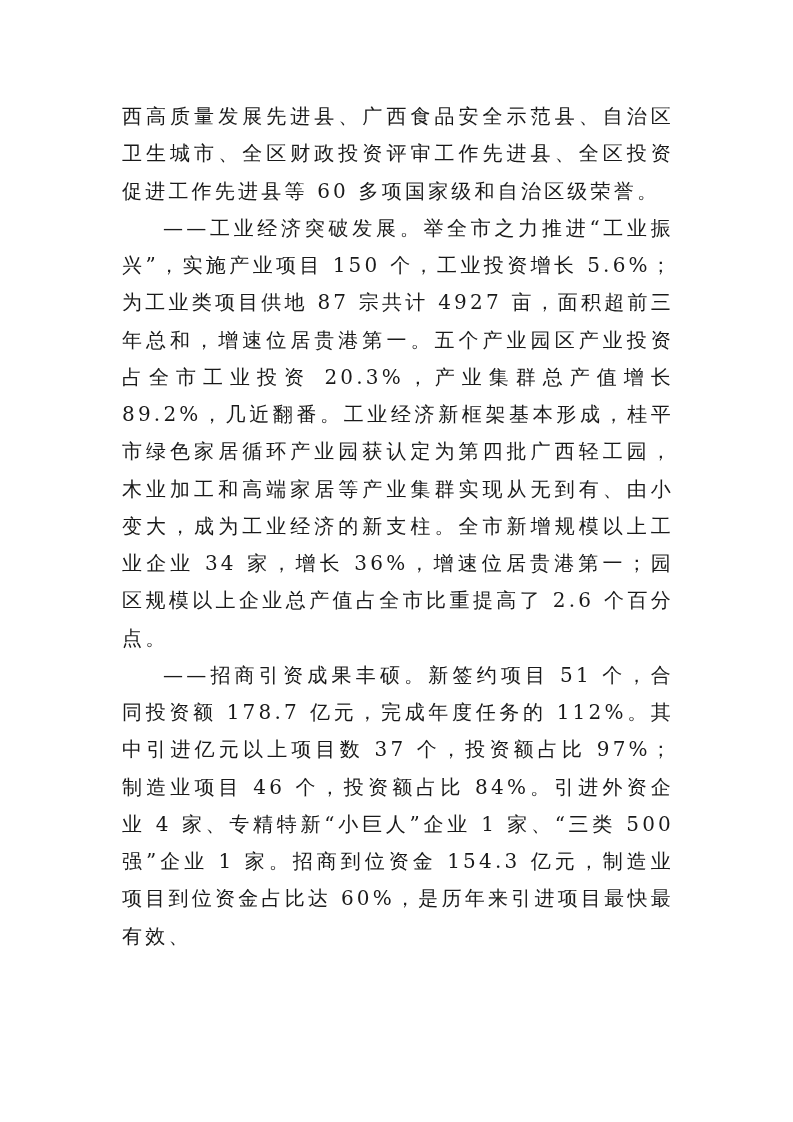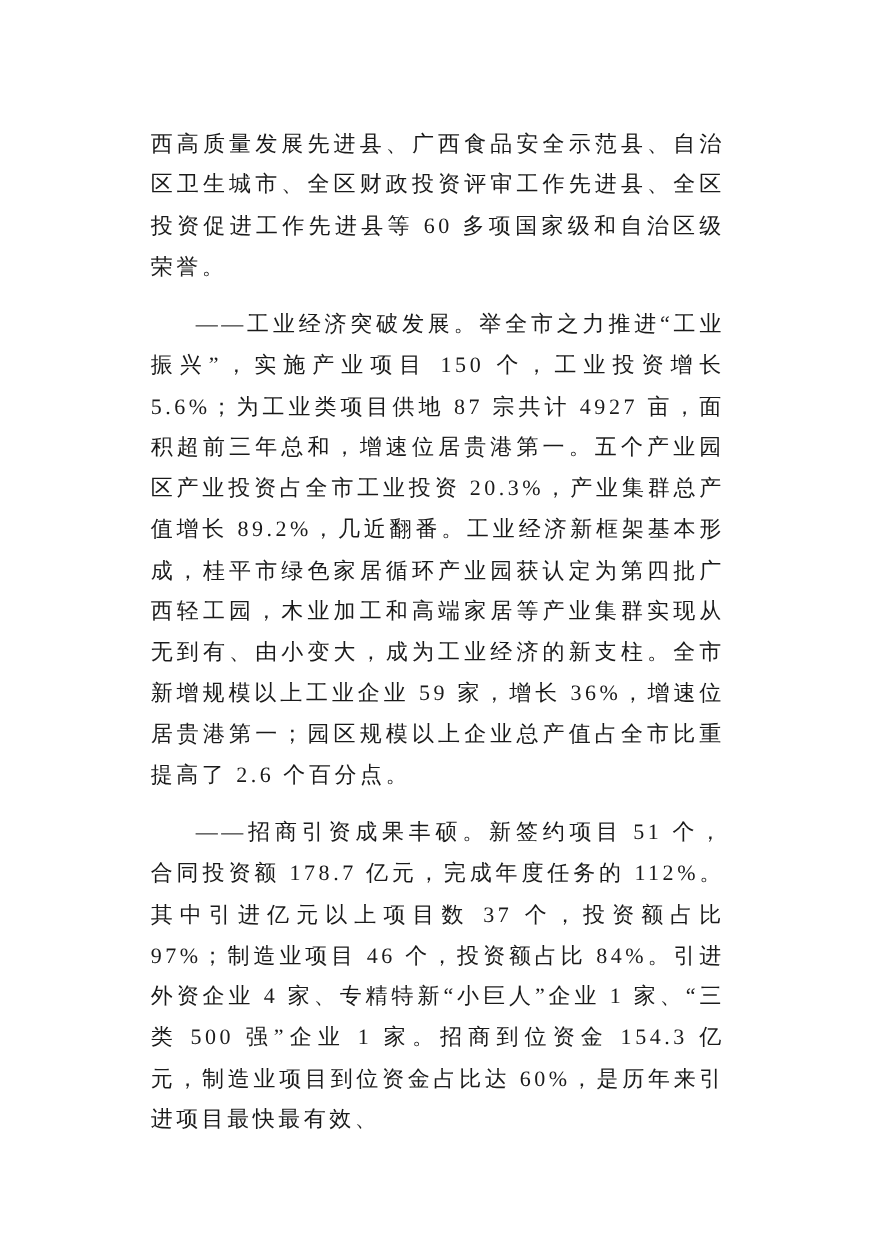--- a/index.html
+++ b/index.html
@@ -10,23 +10,23 @@
     top: 98px;
     width: 552px;
     font-family: "DejaVu Serif", "Liberation Serif", serif;
     font-size: 20px;
     line-height: 37.25px;
     color: #1a1a1a;
     text-align: justify;
     text-justify: inter-character;
     letter-spacing: 3.2px;
   }
-  .para { margin: 15px; padding: 0; font-family: Liberation Serif, serif; }
+  .para { margin: 0; padding: 0; }
   .para.indent { text-indent: 41px; }
 </style>
 </head>
 <body>
 
 <div class="page">
   <p class="para">西高质量发展先进县、广西食品安全示范县、自治区卫生城市、全区财政投资评审工作先进县、全区投资促进工作先进县等 60 多项国家级和自治区级荣誉。</p>
-  <p class="para indent">——工业经济突破发展。举全市之力推进“工业振兴”，实施产业项目 150 个，工业投资增长 5.6%；为工业类项目供地 87 宗共计 4927 亩，面积超前三年总和，增速位居贵港第一。五个产业园区产业投资占全市工业投资 20.3%，产业集群总产值增长 89.2%，几近翻番。工业经济新框架基本形成，桂平市绿色家居循环产业园获认定为第四批广西轻工园，木业加工和高端家居等产业集群实现从无到有、由小变大，成为工业经济的新支柱。全市新增规模以上工业企业 59 家，增长 36%，增速位居贵港第一；园区规模以上企业总产值占全市比重提高了 2.6 个百分点。</p>
+  <p class="para indent">——工业经济突破发展。举全市之力推进“工业振兴”，实施产业项目 150 个，工业投资增长 5.6%；为工业类项目供地 87 宗共计 4927 亩，面积超前三年总和，增速位居贵港第一。五个产业园区产业投资占全市工业投资 20.3%，产业集群总产值增长 89.2%，几近翻番。工业经济新框架基本形成，桂平市绿色家居循环产业园获认定为第四批广西轻工园，木业加工和高端家居等产业集群实现从无到有、由小变大，成为工业经济的新支柱。全市新增规模以上工业企业 34 家，增长 36%，增速位居贵港第一；园区规模以上企业总产值占全市比重提高了 2.6 个百分点。</p>
   <p class="para indent">——招商引资成果丰硕。新签约项目 51 个，合同投资额 178.7 亿元，完成年度任务的 112%。其中引进亿元以上项目数 37 个，投资额占比 97%；制造业项目 46 个，投资额占比 84%。引进外资企业 4 家、专精特新“小巨人”企业 1 家、“三类 500 强”企业 1 家。招商到位资金 154.3 亿元，制造业项目到位资金占比达 60%，是历年来引进项目最快最有效、</p>
 </div>
 
 </body></html>

